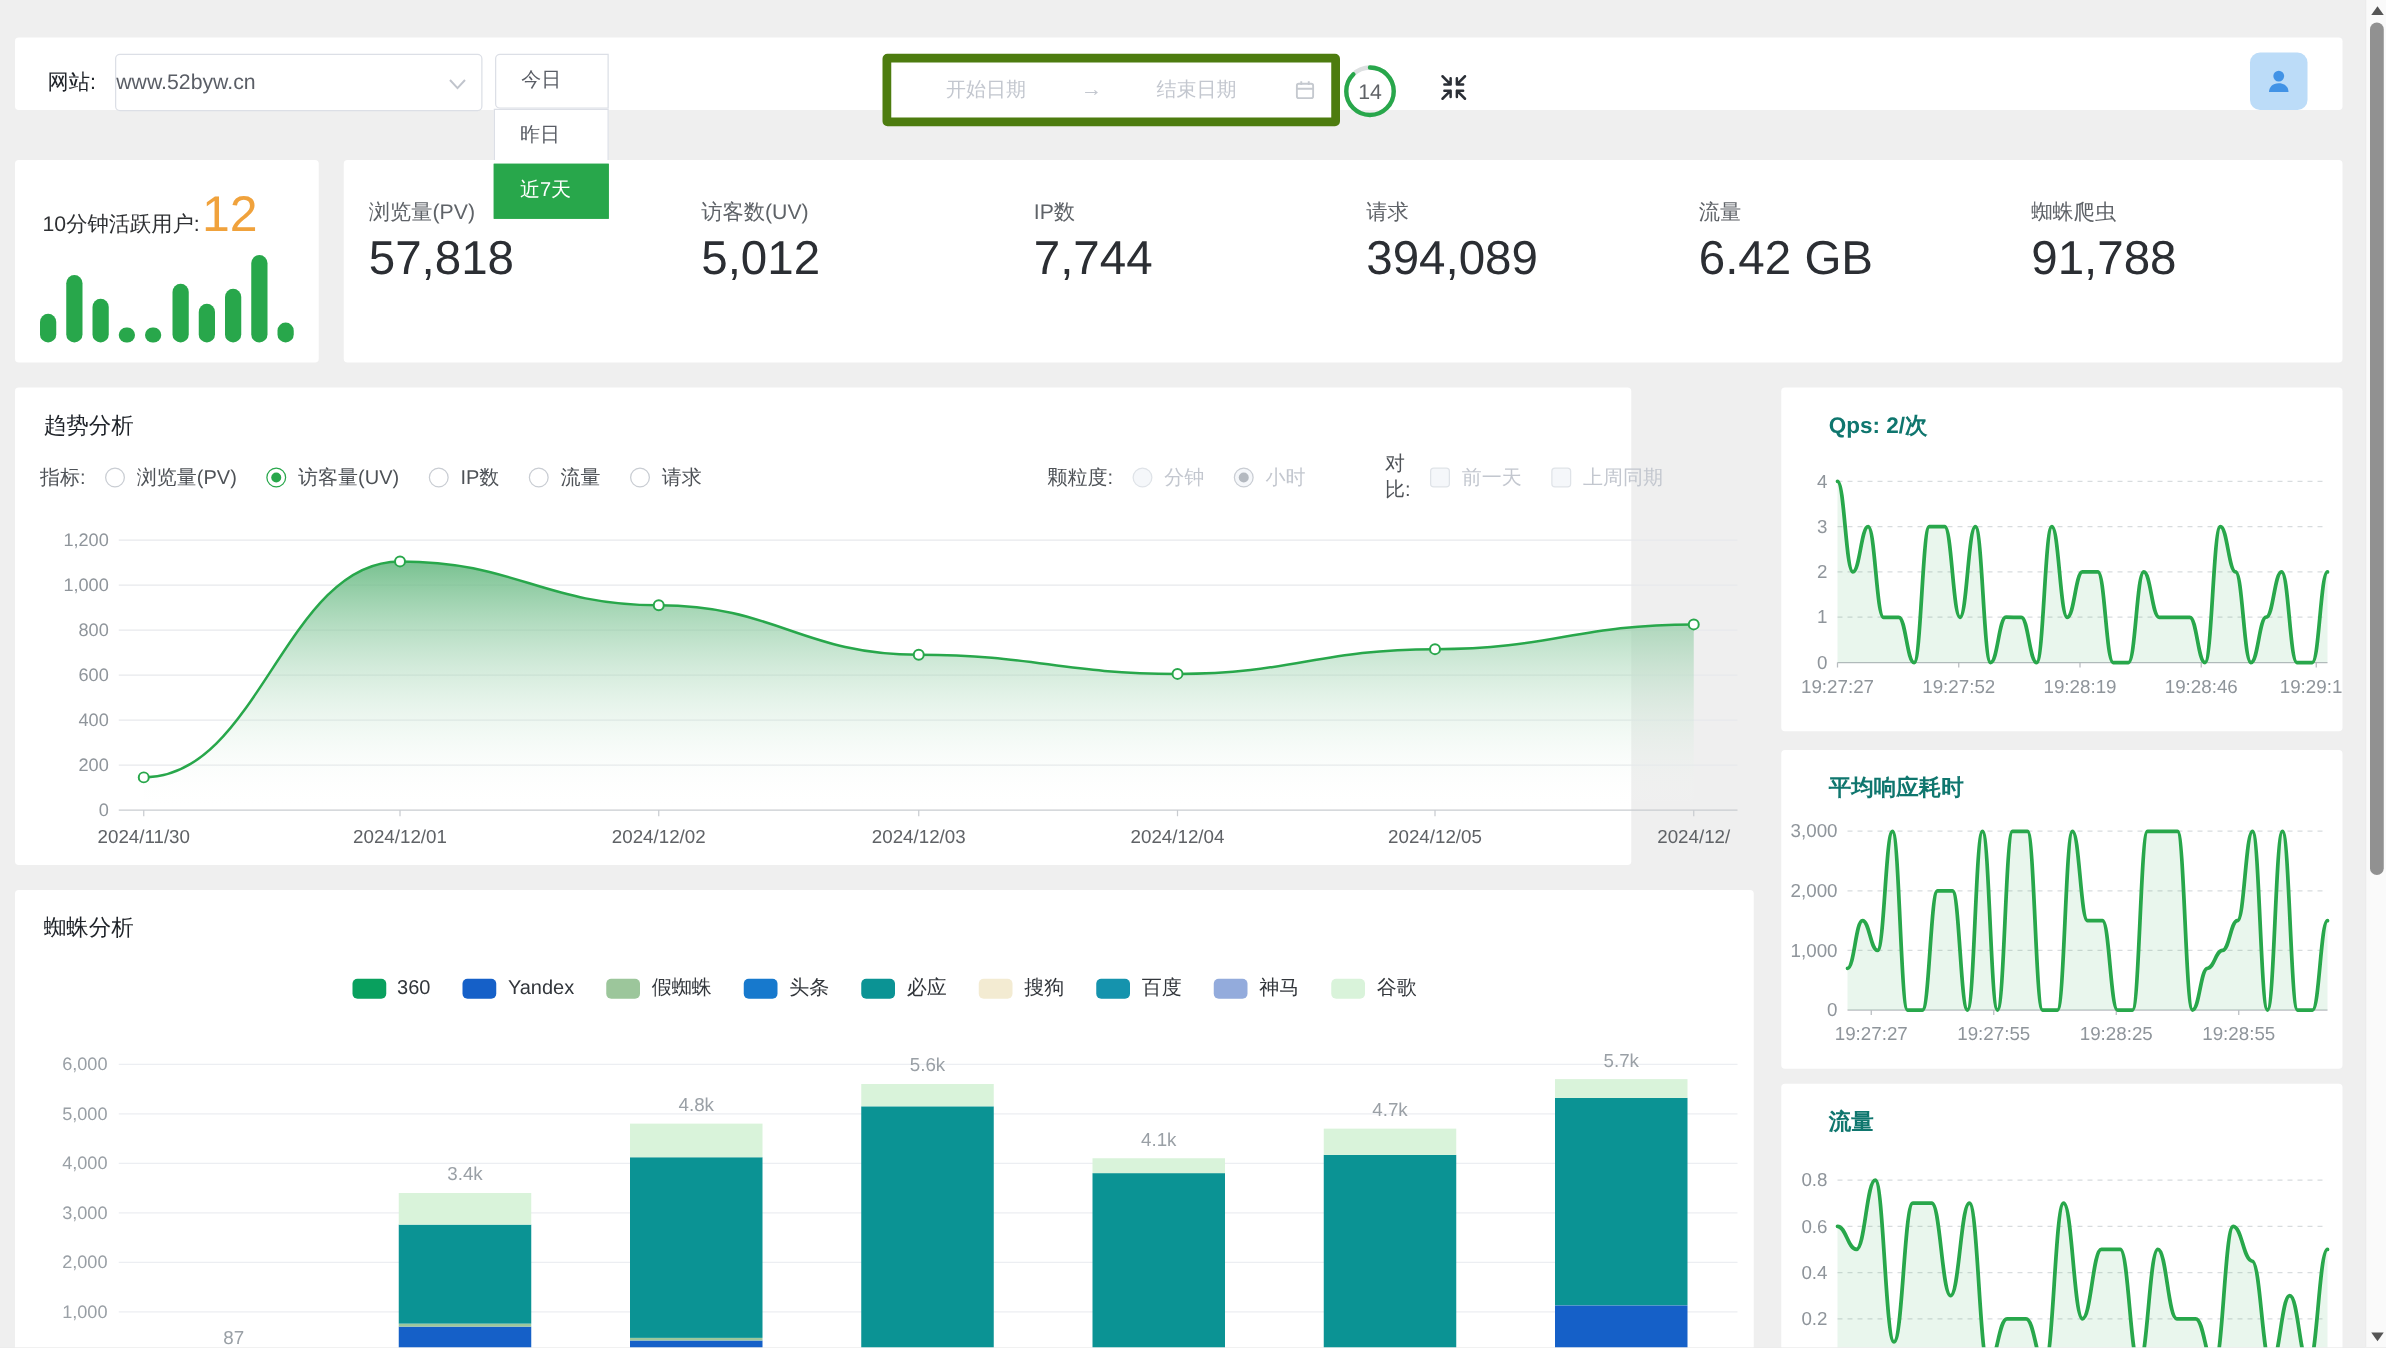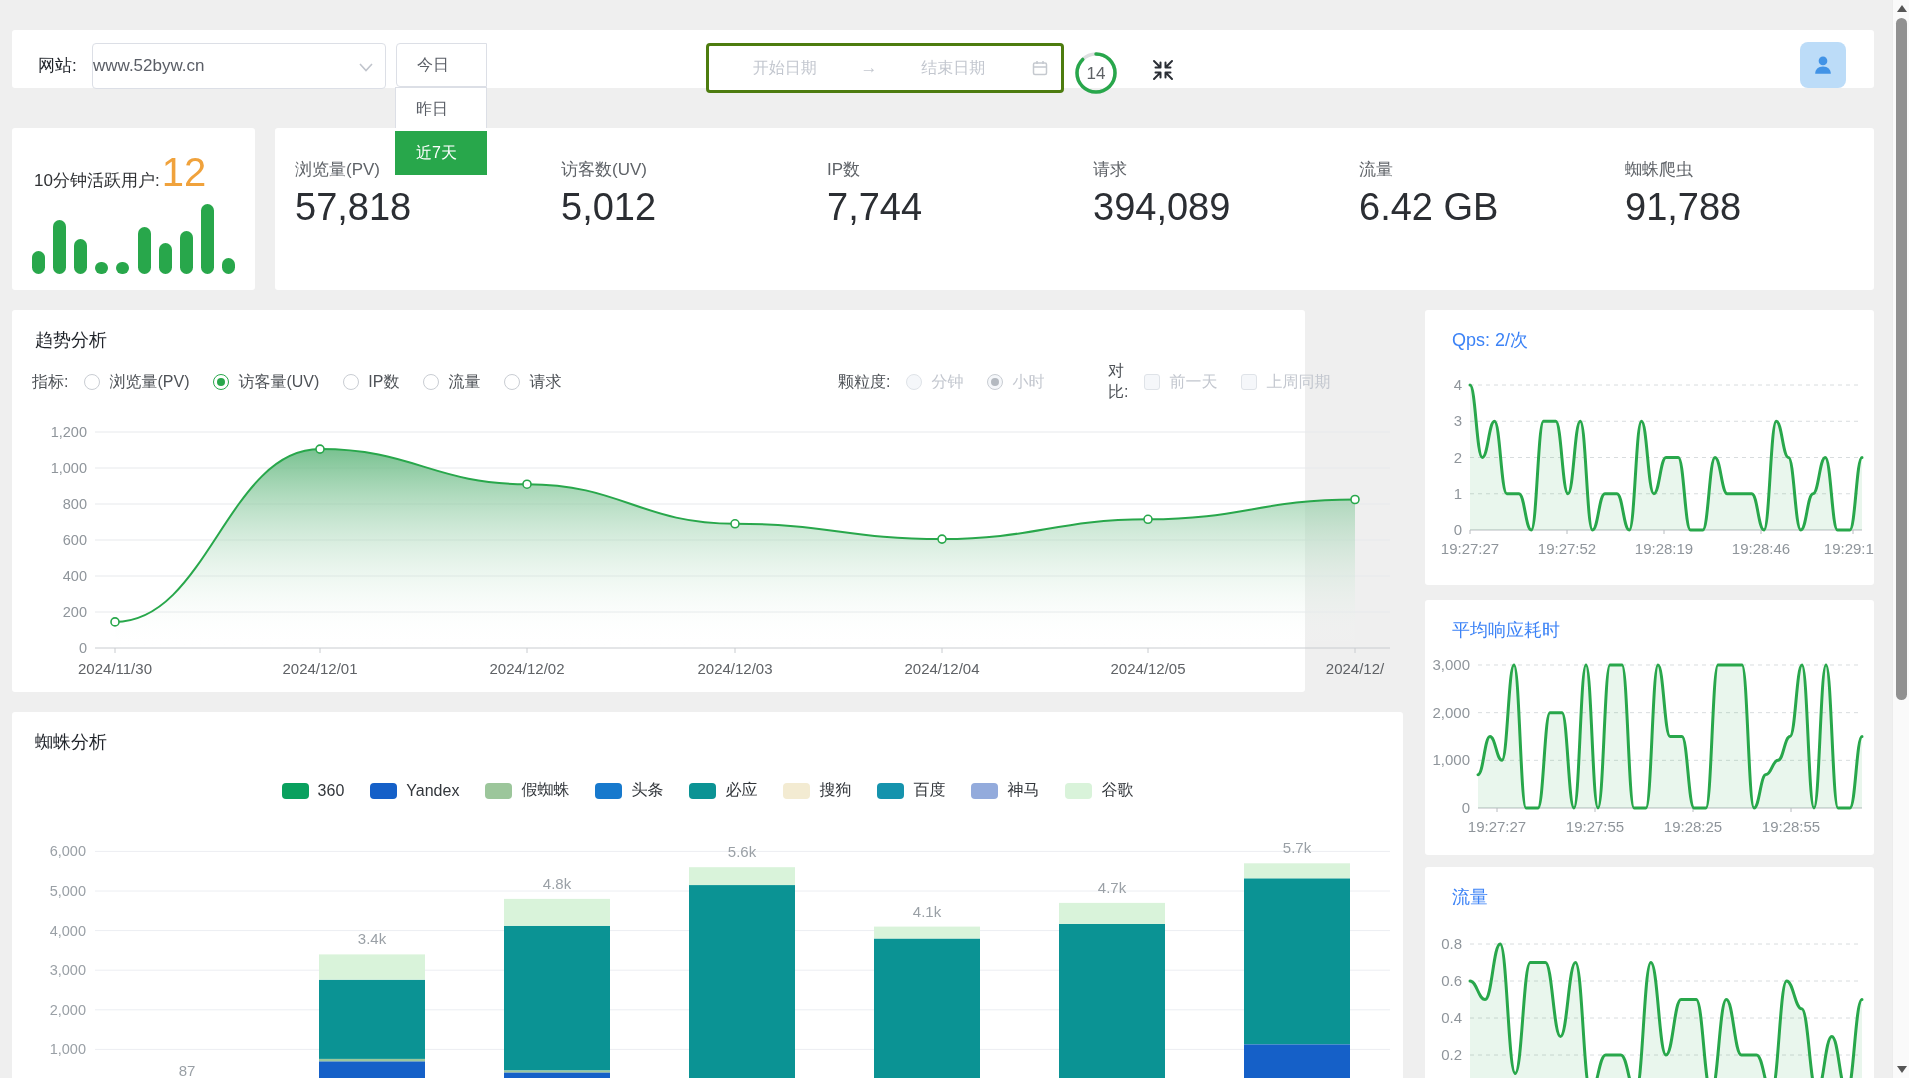--- a/index.html
+++ b/index.html
@@ -9,21 +9,21 @@
   .topbar{left:12px;top:30px;width:1862px;height:58px;}
   .site-label{position:absolute;left:26px;top:0;height:70px;display:flex;align-items:center;font-size:17px;color:#1f2329;}
   .select{position:absolute;left:80px;top:13px;width:292px;height:44px;border:1px solid #dcdfe6;border-radius:4px;display:flex;align-items:center;background:#fff;cursor:pointer;}
   .select .val{font-size:17px;color:#5a5e66;}
   .select svg{position:absolute;right:12px;top:19px;}
   .btn-group{position:absolute;left:384px;top:13px;display:flex;flex-direction:column;}
   .rbtn{height:44px;line-height:42px;padding:0 20px;border:1px solid #dcdfe6;background:#fff;font-size:16px;color:#5a5e66;margin-left:-1px;box-sizing:border-box;cursor:pointer;white-space:nowrap;}
   .rbtn:first-child{border-radius:4px 0 0 4px;margin-left:0;}
   .rbtn:last-child{border-radius:0 4px 4px 0;}
   .rbtn.on{background:#28a74b;border-color:#28a74b;color:#fff;position:relative;z-index:1;}
-  .datebox{position:absolute;left:694px;top:13px;width:352px;height:44px;border:3px solid #4d7c0f;border-radius:4px;display:flex;align-items:center;background:#fff;}
+  .datebox{position:absolute;left:694px;top:13px;width:352px;height:44px;border:7px solid #4d7c0f;border-radius:4px;display:flex;align-items:center;background:#fff;}
   .datebox .ph{flex:1;text-align:center;font-size:16px;color:#c3c7cf;}
   .datebox .arr{color:#c3c7cf;font-size:17px;}
   .datebox svg{margin:0 12px 0 2px;}
   .ring{position:absolute;left:1062px;top:21px;width:44px;height:44px;}
   .expand{position:absolute;left:1138px;top:27px;width:26px;height:26px;cursor:pointer;}
   .avatar{position:absolute;left:1788px;top:12px;width:46px;height:46px;background:#bcdcf8;border-radius:8px;display:flex;align-items:center;justify-content:center;cursor:pointer;}
   
   .card-a{left:12px;top:128px;width:243px;height:162px;}
   .au-row{position:absolute;left:22px;top:22px;display:flex;align-items:baseline;}
   .au-label{font-size:17px;color:#2e3033;}
@@ -56,21 +56,21 @@
   
   .spider{left:12px;top:712px;width:1391px;height:500px;}
   .legend{position:absolute;left:0;top:68px;width:100%;display:flex;justify-content:center;align-items:center;}
   .litem{display:flex;align-items:center;margin:0 13px;cursor:pointer;}
   .lsw{width:27px;height:16px;border-radius:4px;margin-right:9px;flex:none;}
   .lname{font-size:16px;color:#32363b;white-space:nowrap;}
   
   .qps{left:1425px;top:310px;width:449px;height:275px;}
   .resp{left:1425px;top:600px;width:449px;height:255px;}
   .traf{left:1425px;top:867px;width:449px;height:253px;}
-  .side-title{position:absolute;left:27px;top:18px;font-size:18px;color:#3b82f6;font-weight:400;}
+  .side-title{position:absolute;left:38px;top:18px;font-size:18px;color:#0f766e;font-weight:700;}
   
   .sbar{position:absolute;right:0;top:0;width:17px;height:1078px;background:#fafafa;border-left:1px solid #ececec;box-sizing:border-box;}
   .sthumb{position:absolute;left:3px;top:18px;width:11px;height:682px;background:#919191;border-radius:6px;}
   .sarrow{position:absolute;left:4px;width:0;height:0;border-left:5px solid transparent;border-right:5px solid transparent;}
   .sarrow.up{top:5px;border-bottom:7px solid #565656;}
   .sarrow.dn{bottom:5px;border-top:7px solid #565656;}
 </style>
 </head>
 <body>
 

